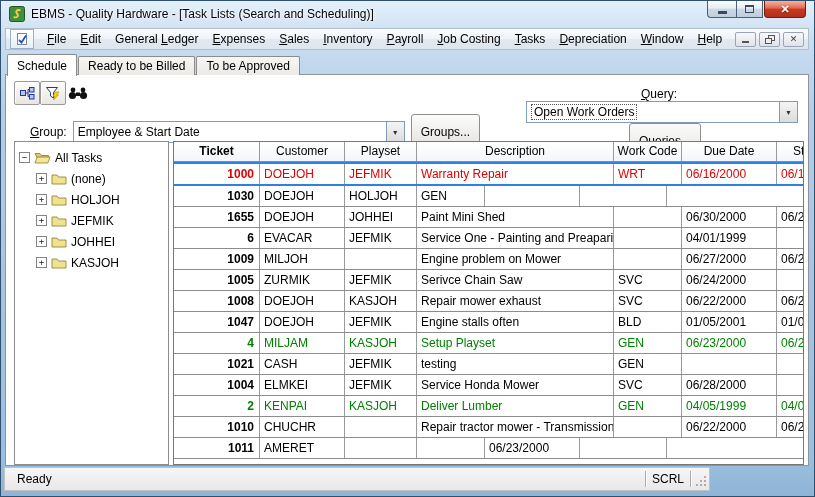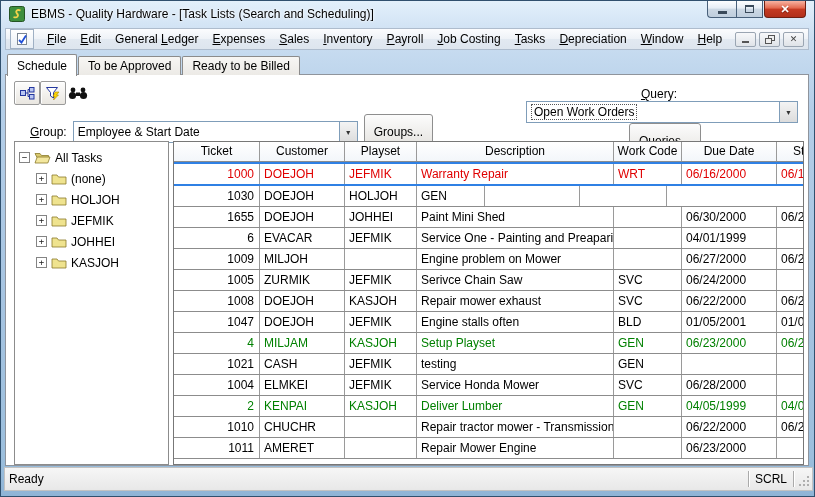--- a/index.html
+++ b/index.html
@@ -59,21 +59,21 @@
     display:flex;align-items:center;padding-left:4px;justify-content:space-between;}
   .combo .val{white-space:nowrap;overflow:hidden;}
   .combo .focusbox{border:1px dotted #555;padding:0 2px;}
   .combo .arrow{margin-left:auto;width:17px;height:100%;border-left:1px solid #7f9db9;flex:none;
     background:linear-gradient(#f4f4f4,#dcdcdc);display:flex;align-items:center;justify-content:center;
     font-size:7px;color:#333;}
   .pushbtn{height:36px;box-sizing:border-box;margin-left:6px;padding:0 9px;white-space:nowrap;
     border:1px solid #8e8e8e;border-radius:3px;background:linear-gradient(#fcfcfc,#e3e1dd);
     display:flex;align-items:center;}
   .q-combo{width:272px;}
-  .g-combo{width:285px;}
+  .g-combo{width:332px;}
   
   .tree{position:absolute;left:8px;top:66px;width:155px;height:324px;box-sizing:border-box;
     border:1px solid #8c8c8c;background:#fff;overflow:hidden;padding-top:5px;}
   .trow{display:flex;align-items:center;height:21px;white-space:nowrap;}
   .trow.root{padding-left:4px;}
   .trow.child{padding-left:21px;}
   .expander{width:11px;height:11px;box-sizing:border-box;border:1px solid #848484;background:#fff;
     display:flex;align-items:center;justify-content:center;font-size:9px;line-height:1;color:#222;
     margin-right:4px;flex:none;font-family:"DejaVu Sans Mono",monospace;}
   .ticon{margin-right:4px;flex:none;display:flex;}
@@ -81,29 +81,29 @@
   .gridwrap{position:absolute;left:167px;top:66px;width:631px;height:324px;box-sizing:border-box;
     border:1px solid #777;background:#fff;overflow:hidden;}
   .grid{width:690px;}
   .ghead{display:flex;height:20px;box-sizing:border-box;border-bottom:1px solid #8c8c8c;
     background:linear-gradient(#ffffff,#f3f6fa);}
   .ghead .hc{box-sizing:border-box;border-right:1px solid #9a9a9a;text-align:center;
     line-height:19px;white-space:nowrap;overflow:hidden;flex:none;}
   .row{display:flex;height:21px;box-sizing:border-box;border-bottom:1px solid #8c8c8c;background:#fff;}
   .row .cell{box-sizing:border-box;border-right:1px solid #9a9a9a;line-height:20px;white-space:nowrap;
     overflow:hidden;padding-left:4px;flex:none;}
-  .c0{width:86px;} .row .c0{text-align:right;padding-right:5px;padding-left:0;}
+  .c0{width:86px;font-weight:bold;} .row .c0{text-align:right;padding-right:5px;padding-left:0;}
   .c1{width:85px;} .c2{width:72px;} .c3{width:197px;} .c4{width:68px;} .c5{width:95px;} .c6{width:87px;}
   .row[data-state~="red"]{color:#e00000;}
   .row[data-state~="green"]{color:#008000;}
   .row[data-state~="selected"]{height:24px;border-top:2px solid #2f80e4;border-bottom:2px solid #2f80e4;}
   
-  .statusbar{position:absolute;left:3px;top:466px;width:809px;height:24px;box-sizing:border-box;
+  .statusbar{position:absolute;left:3px;top:466px;width:706px;height:24px;box-sizing:border-box;
     display:flex;align-items:center;background:linear-gradient(#f6f6f6,#e8e8e8);
-    border:1px solid #c2c2c2;padding:0 2px 0 4px;}
+    border:1px solid #c2c2c2;padding:0 2px 0 12px;}
   .s-spacer{flex:1;}
   .ssep{width:1px;height:16px;background:#aaa;box-shadow:1px 0 0 #fff;margin:0 2px;}
   .scrl{width:40px;text-align:center;}
   .grip{width:14px;height:16px;display:flex;align-items:flex-end;justify-content:flex-end;}
 </style>
 </head>
 <body>
 
 <div class="window">
 
@@ -153,22 +153,22 @@
       <svg width="10" height="9" viewBox="0 0 10 9">
         <rect x="3.5" y="0.5" width="6" height="5" fill="#eee" stroke="#555"></rect>
         <rect x="0.5" y="3.5" width="6" height="5" fill="#eee" stroke="#555"></rect>
       </svg>
     </span>
     <span class="mdib">✕</span>
   </div>
 
   <div class="tabstrip">
     <div class="tab active">Schedule</div>
+    <div class="tab">Ready to be Billed</div>
     <div class="tab">To be Approved</div>
-    <div class="tab">Ready to be Billed</div>
   </div>
 
   <div class="panel">
 
     <div class="tbtn" style="left:8px;top:6px;">
       <svg width="16" height="14" viewBox="0 0 16 14">
         <path d="M6 7 H9 M9 3.5 V10.5 M9 3.5 H11 M9 10.5 H11" fill="none" stroke="#24379f"></path>
         <rect x="1.5" y="4.5" width="5" height="5" fill="#b9c6f2" stroke="#24379f"></rect>
         <rect x="10.5" y="1.5" width="4.5" height="4.5" fill="#b9c6f2" stroke="#24379f"></rect>
         <rect x="10.5" y="8.5" width="4.5" height="4.5" fill="#b9c6f2" stroke="#24379f"></rect>
@@ -391,21 +391,20 @@
             <span class="cell c2"></span>
             <span class="cell c3">Repair tractor mower - Transmission is slipp</span>
             <span class="cell c4"></span>
             <span class="cell c5">06/22/2000</span>
             <span class="cell c6">06/20/</span>
         </div>
         <div class="row" data-state="">
           <span class="cell c0">1011</span>
             <span class="cell c1">AMERET</span>
             <span class="cell c2"></span>
-            <span class="cell c3">Repair Mower Engine</span>
             <span class="cell c4"></span>
             <span class="cell c5">06/23/2000</span>
             <span class="cell c6"></span>
         </div>
       </div>
     </div>
   </div>
 
   <div class="statusbar">
     <span>Ready</span>

